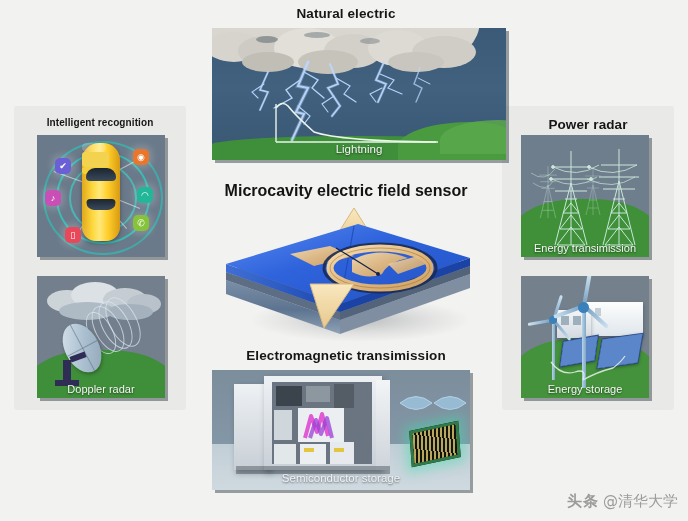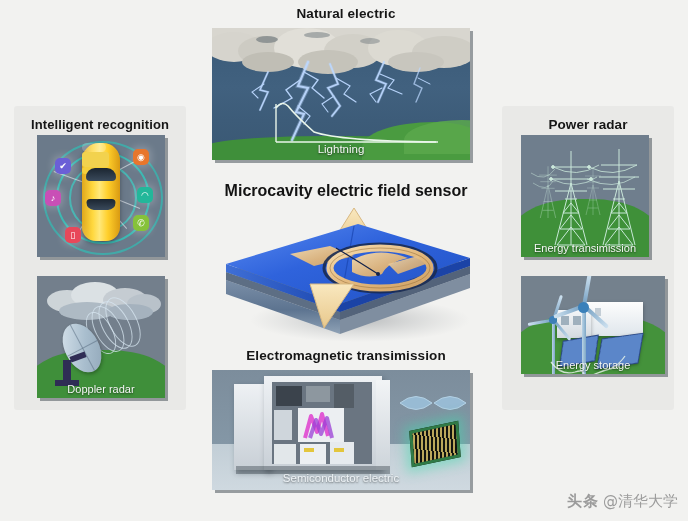--- a/index.html
+++ b/index.html
@@ -23,21 +23,21 @@
          box-shadow:3px 3px 0 rgba(40,50,60,.45);}
   .scene-label{
     position:absolute;left:0;right:0;bottom:3px;text-align:center;
     color:#f4f7f4;font-size:11px;
     text-shadow:0 1px 2px rgba(0,0,0,.55);
     pointer-events:none;
   }
 
   
   #card-left{left:14px;top:106px;width:172px;height:304px;}
-  #card-left .card-title{font-size:13px;padding-top:11px;}
+  #card-left .card-title{font-size:10px;padding-top:11px;}
 
   #scene-iot{left:37px;top:135px;width:128px;height:122px;background:#6b7a8a;}
   #scene-radar{left:37px;top:276px;width:128px;height:122px;background:#737f8c;}
 
   
   .arc{position:absolute;border:2px solid rgba(60,200,190,.85);border-radius:50%;
        background:transparent;}
   .car-body{
     position:absolute;left:50%;top:8px;transform:translateX(-50%);
     width:38px;height:98px;border-radius:17px 17px 14px 14px;
@@ -66,40 +66,40 @@
   }
   .dish-spoke{position:absolute;background:rgba(90,110,130,.55);}
   .dish-base{position:absolute;background:#2f2d55;}
   .beam{position:absolute;border:1.5px solid rgba(215,230,240,.75);
         border-radius:50%;transform:rotate(-28deg);}
 
   
   #card-right{right:14px;top:106px;width:172px;height:304px;}
   #card-right .card-title{font-size:13.5px;padding-top:11px;}
   #scene-power{left:521px;top:135px;width:128px;height:122px;background:#6f7e8d;}
-  #scene-energy{left:521px;top:276px;width:128px;height:98px;background:#74818d;padding-left:16px;}
+  #scene-energy{left:521px;top:276px;width:128px;height:122px;background:#74818d;}
   .panel-solar{position:absolute;background:#2c4a86;
     box-shadow:0 1px 3px rgba(0,0,0,.35);}
   .solar-grid{position:absolute;inset:1px;
     background:
       linear-gradient(#5b86c9 0 0) ,
       repeating-linear-gradient(90deg,#3a5e9e 0 6px,#6d9ad8 6px 7px),
       repeating-linear-gradient(0deg,#3a5e9e 0 6px,#6d9ad8 6px 7px);
     background-blend-mode:normal,multiply,multiply;}
   .turbine-pole{position:absolute;width:3px;background:linear-gradient(90deg,#b9d3e6,#7ea7c6);}
   .blade{position:absolute;width:3px;height:26px;border-radius:2px;
     background:linear-gradient(180deg,#cfe2f0,#6f9cc0);transform-origin:50% 100%;}
   .battery-box{position:absolute;background:linear-gradient(180deg,#fdfdfd,#dfe6ec);
     box-shadow:0 2px 4px rgba(0,0,0,.3);}
 
   
   #card-top{left:202px;top:6px;width:288px;height:166px;background:transparent;}
   #card-top .card-title{font-size:13.5px;}
   #scene-lightning{left:212px;top:28px;width:258px;height:132px;
-     background:linear-gradient(180deg,#3a5a78 0%,#41617f 45%,#3d5c79 70%,#3a5873 100%);}
+     background:linear-gradient(180deg,#3a5a78 0%,#41617f 45%,#3d5c79 70%,#3a5873 100%);padding-left:36px;}
   .bolt{position:absolute;}
   .lightning-plot{position:absolute;}
 
   
   #card-bottom{left:202px;top:348px;width:288px;height:152px;background:transparent;}
   #card-bottom .card-title{font-size:13.5px;}
   #scene-emc{left:212px;top:370px;width:258px;height:120px;
       background:linear-gradient(180deg,#7c8d9c 0%,#8497a6 62%,#c2ced6 62%,#cfd9e0 100%);}
   .emc-machine{position:absolute;background:linear-gradient(180deg,#eef1f4,#c8cfd6);
      box-shadow:2px 3px 6px rgba(20,30,40,.35);}
@@ -392,21 +392,21 @@
       <g fill="#9dc3de" opacity=".85" stroke="#bcdcf0" stroke-width="1">
         <path d="M2 15 Q18 2 34 15 Q18 28 2 15 Z"></path>
         <path d="M36 15 Q52 2 68 15 Q52 28 36 15 Z"></path>
       </g>
     </svg>
 
     <div class="emc-chip" style="left:198px;top:56px;width:44px;height:30px;">
       <div class="emc-chip-pins"></div>
     </div>
 
-    <div class="scene-label" style="bottom:6px;font-size:11.5px;color:#eef3f6;">Semiconductor electric</div>
+    <div class="scene-label" style="bottom:6px;font-size:11.5px;color:#eef3f6;">Semiconductor storage</div>
   </div>
 
   <div id="center-block">
     <div id="center-title">Microcavity electric field sensor</div>
 
     <div id="chip-wrap">
       <svg width="288" height="148" viewBox="0 0 288 148">
         <defs>
           <linearGradient id="topFace" x1="0" y1="0" x2="1" y2="1">
             <stop offset="0%" stop-color="#5a8bf0"></stop>

